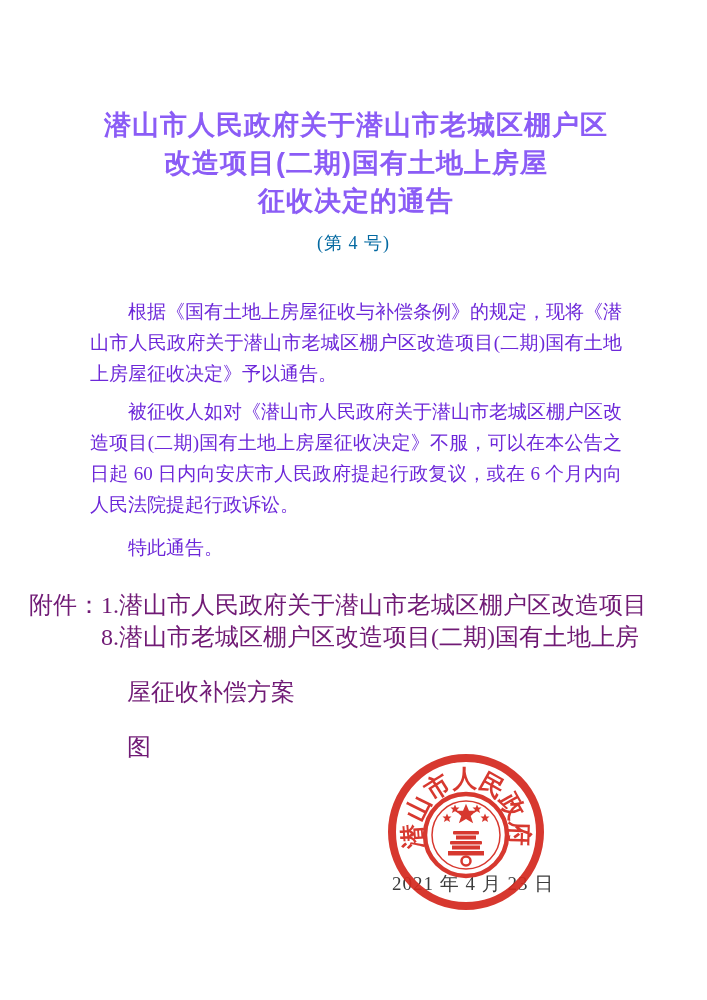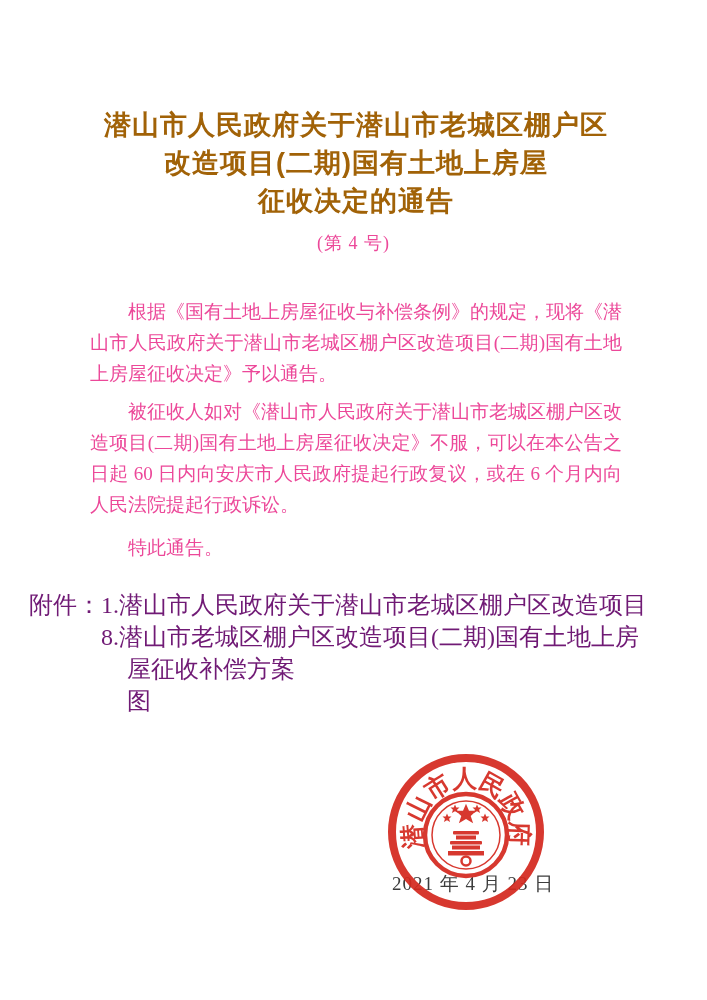--- a/index.html
+++ b/index.html
@@ -17,57 +17,57 @@
   }
 
   
   .title {
     margin: 106px 85px 0 90px;
     text-align: center;
     font-family: "Liberation Sans", sans-serif;
     font-weight: 700;
     font-size: 27px;
     line-height: 38px;
-    color: #a16207;
+    color: #8b5cf6;
     letter-spacing: 1px;
   }
   .doc-number {
     margin-top: 11px;
     text-align: center;
     font-size: 18px;
-    color: #ec4899;
+    color: #0369a1;
     letter-spacing: 1px;
   }
 
   
   .body-text {
     margin: 41px 85px 0 90px;
     font-size: 19px;
     line-height: 31px;
-    color: #ec4899;
+    color: #6d28d9;
     text-align: justify;
   }
   .body-text p { text-indent: 2em; }
   .body-text p.p2 { margin-top: 7px; }
   .body-text p.p3 { margin-top: 12px; }
 
   
   .attachments {
     margin: 26px 60px 0 132px;
     display: flex;
     align-items: flex-start;
     font-size: 24px;
     line-height: 32px;
     color: #701a75;
     justify-content: flex-end;
   }
   .att-label { white-space: nowrap; flex: 0 0 auto; }
   .att-items { flex: 1 1 auto; }
   .att-line { white-space: nowrap; }
-  .att-line.cont { padding-left: 26px; }
+  .att-line.cont { padding-left: 26px; margin-top: 23px; }
   .att-line.cont-sm { padding-left: 10px; }
 
   
   .date-line {
     position: absolute;
     left: 392px; top: 871px;
     font-size: 19px;
     color: #3c3c3c;
     letter-spacing: 1px;
     white-space: nowrap;

